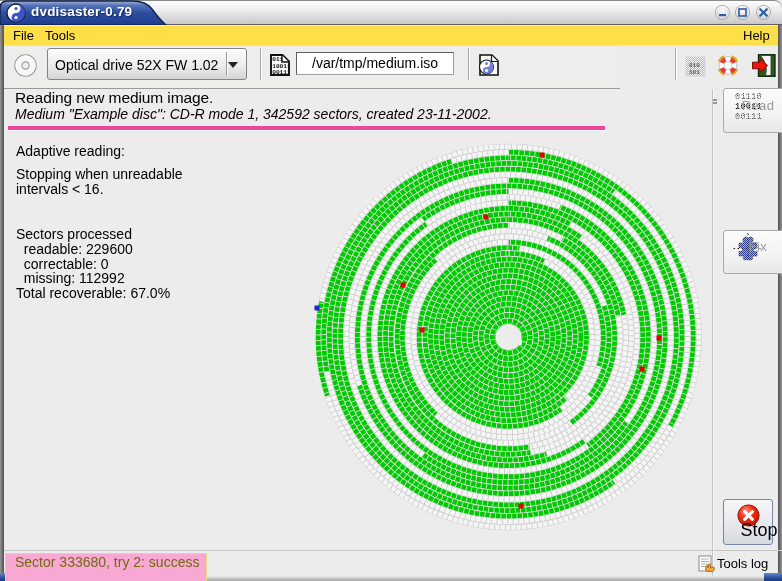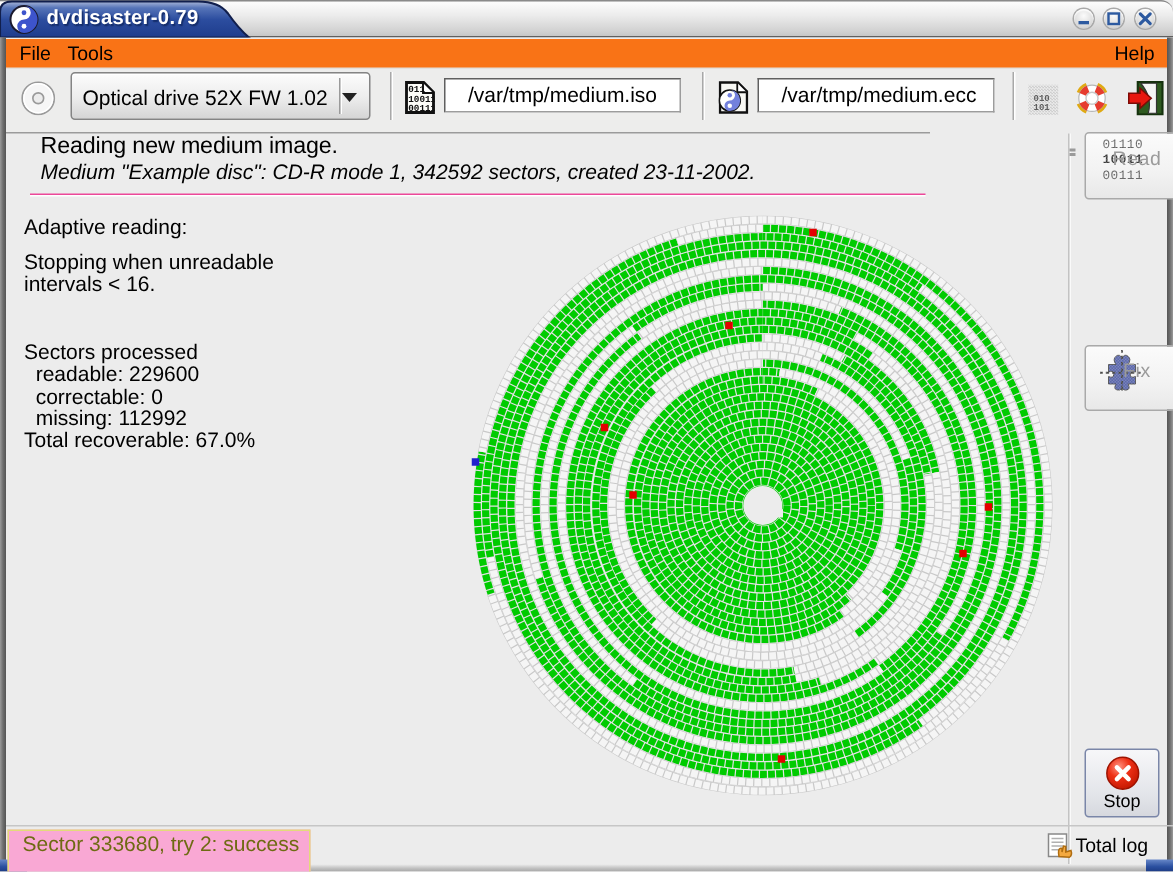--- a/index.html
+++ b/index.html
@@ -7,41 +7,41 @@
 
 #titlebar{left:0;top:0;width:782px;height:25px;background:linear-gradient(#fdfdfd,#ececec 40%,#d2d2d2 85%,#c6c6c6);border-top:1px solid #8a8a8a;border-bottom:1px solid #5f5f5f;border-top-right-radius:8px}
 #tab{left:0;top:0;width:168px;height:25px}
 #title-text{left:31px;top:4px;color:#fff;font-weight:bold;font-size:13.5px;text-shadow:1px 1px 1px #122a66;letter-spacing:.2px}
 .winbtn{top:6px;width:13px;height:13px;border-radius:50%;background:radial-gradient(circle at 50% 35%,#fbfbfb,#d8d8d8 70%,#bdbdbd);box-shadow:0 0 0 1px #a9a9a9,inset 0 1px 1px #fff}
 #borderL{left:0;top:25px;width:4px;height:551px;background:linear-gradient(90deg,#9a9a9a,#6e6e6e 50%,#555)}
 #borderR{left:778px;top:25px;width:4px;height:551px;background:linear-gradient(90deg,#555,#6e6e6e 50%,#9a9a9a)}
 #borderB{top:576px;left:0;width:782px;height:5px;background:linear-gradient(#efefef,#c2c2c2 55%,#a8a8a8)}
 .bluegrip{top:573px;width:18px;height:8px;background:linear-gradient(#6787c8,#2a4f9f 60%,#1d3c85)}
 
-#menubar{left:4px;top:26px;width:774px;height:20px;background:#f97316;border-bottom:1px solid #e2e0dc}
+#menubar{left:4px;top:26px;width:774px;height:20px;background:#fde047;border-bottom:1px solid #e2e0dc}
 .menuitem{top:1.5px;font-size:13px}
 #toolbar{left:4px;top:47px;width:616px;height:42px;background:#ededec;border-bottom:1px solid #9b9b9b}
 .tsep{top:1px;width:1px;height:32px;background:#a8a8a8;box-shadow:1px 0 0 #fff}
 #combo{left:43px;top:1px;width:200px;height:32px;border:1px solid #848484;border-radius:3px;background:linear-gradient(#fcfcfc,#ececec 55%,#d5d5d5);box-shadow:inset 0 1px 0 #fff}
 #combo .txt{position:absolute;left:7px;top:8px;font-size:14px}
 #combo .sep{position:absolute;left:178px;top:3px;width:1px;height:24px;background:#9a9a9a;box-shadow:1px 0 0 #fff}
 #combo .arr{position:absolute;left:180px;top:13px;width:0;height:0;border:5.5px solid transparent;border-top:6.5px solid #222;border-bottom:none}
 .tfield{top:5px;height:23px;background:#fff;border:1px solid #9c9c9c;border-top-color:#5f5f5f;border-left-color:#5f5f5f;font-size:14px;line-height:21px;padding-left:15px;white-space:nowrap}
 
-#header{left:20px;top:89px;width:597px;height:41px;border-bottom:1px solid #ec4899;box-shadow:0 1px 0 #fff}
+#header{left:8px;top:89px;width:597px;height:41px;border-bottom:4px solid #ec4899;box-shadow:0 1px 0 #fff}
 #hline1{left:7px;top:0px;font-size:15.5px;letter-spacing:-0.1px}
 #hline2{left:7px;top:17px;font-size:14px;font-style:italic}
 
 .stat{font-size:14px;white-space:pre;line-height:14.8px}
 
 #sidebar{left:714px;top:88.4px;width:64px;height:462px}
 .sbtn{left:9px;width:70px;border:1px solid #a9a9a9;border-radius:3px;background:linear-gradient(#fbfbfb,#f2f2f2 60%,#e8e8e8);text-align:center;color:#9b9b9b;font-size:13px}
 .sbtn .lbl{position:absolute;bottom:19px;width:100%;left:0;letter-spacing:0.4px}
 #stopbtn{left:723px;top:499px;width:50px;height:46px;border:1px solid #7a86a8;border-radius:3px;background:linear-gradient(#f7f7f9,#e2e4e9 70%,#d6d8de);text-align:center}
-#stopbtn .lbl{position:absolute;bottom:3px;width:100%;left:0;font-size:12px;color:#000}
+#stopbtn .lbl{position:absolute;bottom:3px;width:100%;left:11px;font-size:18px;color:#000}
 
 #statusbar{left:4px;top:550px;width:710px;height:26px;border-top:1px solid #c6c6c6}
 #ybox{left:1px;top:2px;width:202px;height:36px;background:#f9a8d4;border:1px solid #e3da7a}
 #ytext{left:9px;top:-0.5px;color:#6e6a12;font-size:14px}
 #viewlog{left:714px;top:550px;width:68px;height:26px;border-top:1px solid #c6c6c6}
 #vltext{left:3px;top:5px;font-size:13px}
 </style></head><body>
 <div class="abs" id="titlebar"></div>
 <svg class="abs" id="tab" width="168" height="25" viewBox="0 0 168 25">
  <defs>
@@ -102,21 +102,20 @@
  <div class="abs tfield" style="left:292px;width:158px">/var/tmp/medium.iso</div>
  <div class="abs tsep" style="left:464px"></div>
  <svg class="abs" style="left:475px;top:7px" width="20" height="22" viewBox="0 0 20 22">
   <path d="M1 1 L13 1 L19 7 L19 21 L1 21 Z" fill="#f8f8f4" stroke="#111" stroke-width="1.6"></path>
   <path d="M12.5 1.3 L12.5 7.5 L18.7 7.5" fill="#fff" stroke="#111" stroke-width="1.2"></path>
   <circle cx="7.5" cy="13" r="7" fill="#fff" stroke="#111" stroke-width="1.1"></circle>
   <path d="M7.5 6 A7 7 0 0 1 7.5 20 A3.5 3.5 0 0 1 7.5 13 A3.5 3.5 0 0 0 7.5 6" fill="#7381dd"></path>
   <circle cx="7.5" cy="9.5" r="1.5" fill="#7381dd"></circle>
       <circle cx="7.5" cy="16.5" r="1.5" fill="#fff"></circle>
  </svg>
- <div class="abs tfield" style="left:501px;width:158px">/var/tmp/medium.ecc</div>
  <div class="abs tsep" style="left:671px"></div>
  <svg class="abs" style="left:681px;top:9px" width="21" height="21">
   <defs>
         <pattern id="chk" width="2" height="2" patternUnits="userSpaceOnUse">
    <rect width="1" height="1" x="0" y="0" fill="#b9b9b9"></rect>
           <rect width="1" height="1" x="1" y="1" fill="#b9b9b9"></rect>
    <rect width="1" height="1" x="1" y="0" fill="#f2f2f2"></rect>
           <rect width="1" height="1" x="0" y="1" fill="#f2f2f2"></rect>
   </pattern>
       </defs>
@@ -366,14 +365,14 @@
  <div class="abs" id="ybox">
       <div class="abs" id="ytext">Sector 333680, try 2: success</div>
     </div>
 </div>
 <div class="abs" id="viewlog">
  <svg class="abs" style="left:-16px;top:4px" width="18" height="18" viewBox="0 0 18 18">
   <rect x="1" y="1" width="12" height="15" fill="#fff" stroke="#888" stroke-width="1"></rect>
   <path d="M3 4h8M3 6.5h8M3 9h8M3 11.5h8" stroke="#b0b0b0" stroke-width="1"></path>
   <path d="M8 16 Q7 11 9 10.5 L10 10.5 L10 13 L11 9 L12.5 9.2 L12.5 13 L16 12 Q17 15 15 16.5 Z" fill="#f4a940" stroke="#b06d10" stroke-width="1"></path>
  </svg>
- <div class="abs" id="vltext">Total log</div>
+ <div class="abs" id="vltext">Tools log</div>
 </div>
 
 </body></html>

